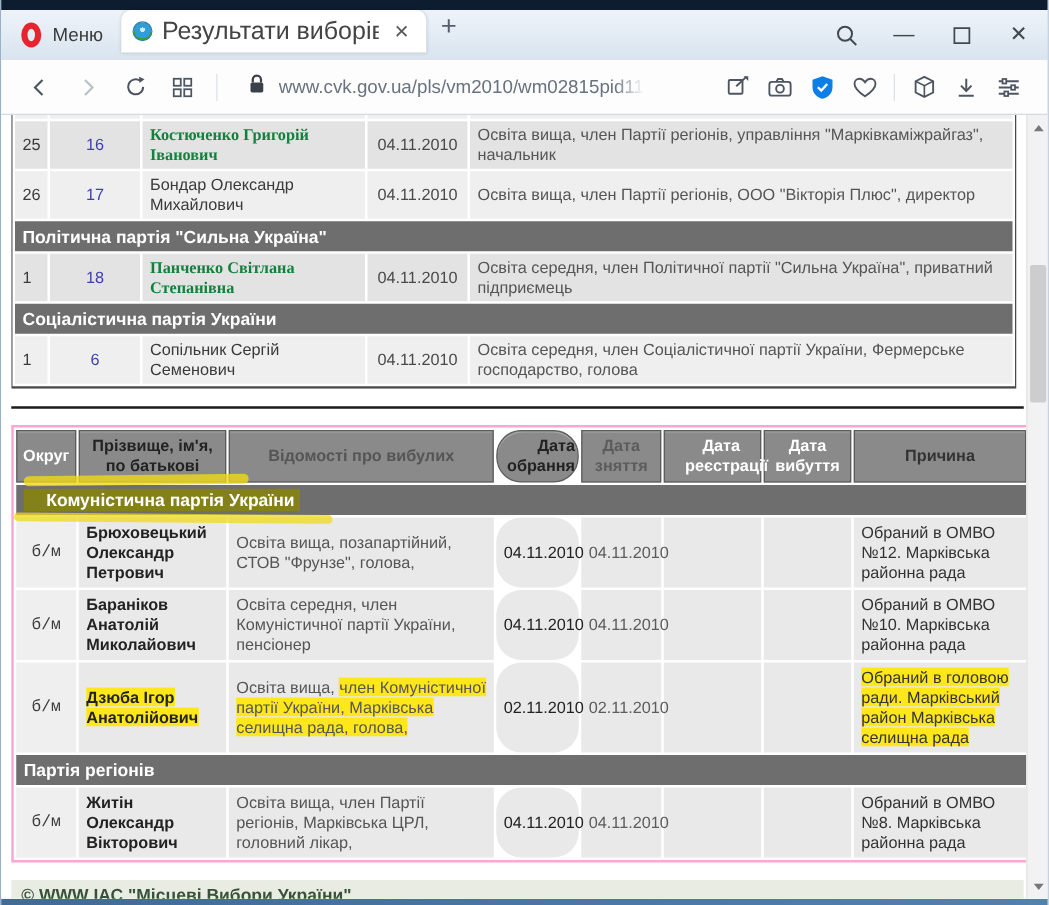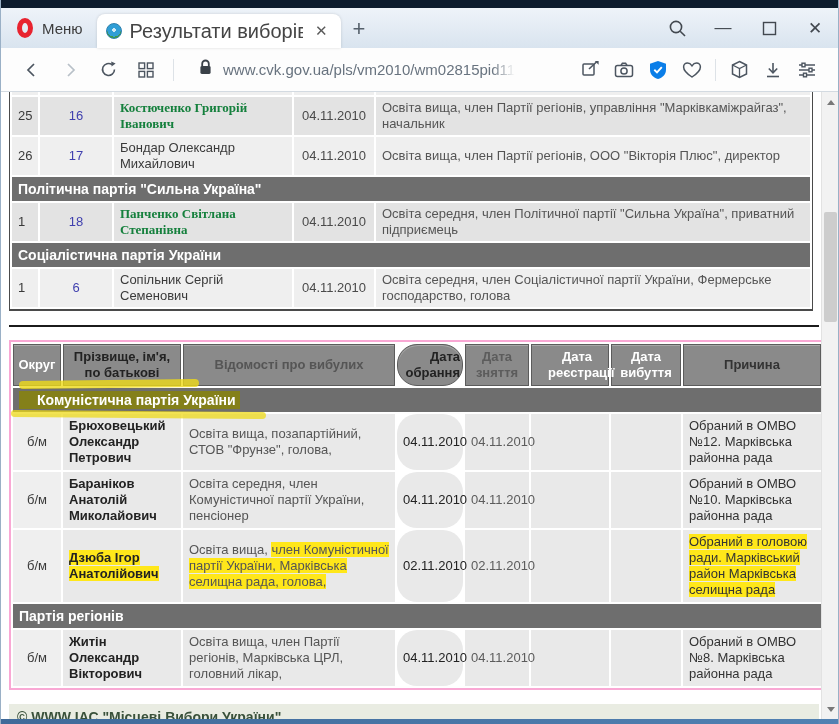--- a/index.html
+++ b/index.html
@@ -2,21 +2,21 @@
 <html><head>
 <meta charset="utf-8">
 <style>
   * { margin:0; padding:0; box-sizing:border-box; }
   html,body { width:839px; height:724px; }
   body { font-family:"Liberation Sans","DejaVu Sans",sans-serif; background:#fff; overflow:hidden; }
   .window { width:839px; height:724px; display:flex; flex-direction:column; border-left:1px solid #9ab0c6; border-right:1px solid #9ab0c6; background:#fff; }
 
   
   .titlebar-edge { height:8px; background:#0d1c2e; flex:none; }
-  .tabbar { height:40px; flex:none; background:linear-gradient(180deg,#eef3f9,#d9e4ef); display:flex; align-items:flex-end; position:relative; }
+  .tabbar { height:40px; flex:none; background:linear-gradient(180deg,#eef3f9,#d9e4ef); display:flex; align-items:flex-start; position:relative; }
   .opera-menu { display:flex; align-items:center; gap:9px; padding:0 14px 0 16px; height:100%; cursor:pointer; }
   .opera-o { width:16px; height:20px; border:5px solid #e8232f; border-radius:50%; }
   .menu-label { font-size:15px; color:#3c3c3c; }
   .tab { height:34px; width:244px; background:#fff; border-radius:8px 8px 0 0; display:flex; align-items:center; gap:8px; padding:0 9px; box-shadow:0 0 3px rgba(0,0,0,.15); }
   .favicon { width:16px; height:16px; border-radius:50%; flex:none;
     background:radial-gradient(circle at 50% 42%, #cfeaf5 0 18%, #2f9ed6 19% 62%, #3d9b45 63% 100%); border:1px solid #2c7fae; }
   .tab-title { font-size:20px; color:#444; white-space:nowrap; overflow:hidden; flex:1; }
   .tab-close { font-size:15px; color:#5a5a5a; padding:2px 4px; cursor:pointer; }
   .newtab-btn { font-size:22px; color:#55606b; font-weight:300; padding:0 14px 6px 12px; cursor:pointer; }
   .tabbar-right { position:absolute; right:0; top:0; height:100%; display:flex; align-items:center; gap:0; }
@@ -59,21 +59,21 @@
   .section-row td { background:#6e6e6e !important; color:#fff; font-weight:bold; font-size:14px; padding:4px 6px; }
   .t1-clip { overflow:hidden; }
   .t1-clip table { margin-top:-22px; }
 
   .hr-line { border:none; border-top:2px solid #1b1b1b; margin:14px 0 13px 0; width:810px; }
 
   .t2 { width:802px; border:2px solid #f9a8d4; }
   .t2 th { background:#8a8a8a; color:#fff; font-weight:bold; text-align:center; padding:4px 2px; border:1px solid #5c5c5c; box-shadow:inset 0 1px 0 rgba(255,255,255,.25); }
   .t2 td { padding:4px 6px; }
   .t2 tr.data-row td { background:#e9e9e9; }
-  .t2 tr.data-row td.c2-okrug { text-align:center; background:#efefef; }
+  .t2 tr.data-row td.c2-okrug { text-align:center; background:#efefef;font-family:Liberation Mono, monospace; }
   .t2 .c2-okrug { width:48px; }
   .t2 .c2-name { width:118px; font-weight:bold; color:#222; }
   .t2 .c2-info { width:212px; color:#555; }
   .t2 .c2-d1 { width:66px; text-align:right; color:#222;border-radius:20px; }
   .t2 .c2-d2 { width:64px; text-align:center; color:#5c5c5c; }
   .t2 .c2-d3 { width:78px;padding-left:16px; }
   .t2 .c2-d4 { width:70px; }
   .t2 .c2-reason { width:138px; color:#333; }
 
   .hl { background:#ffe71a; }

